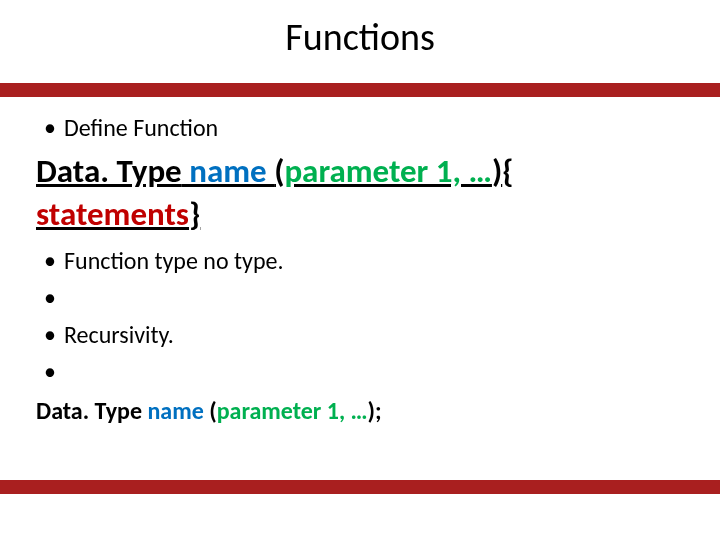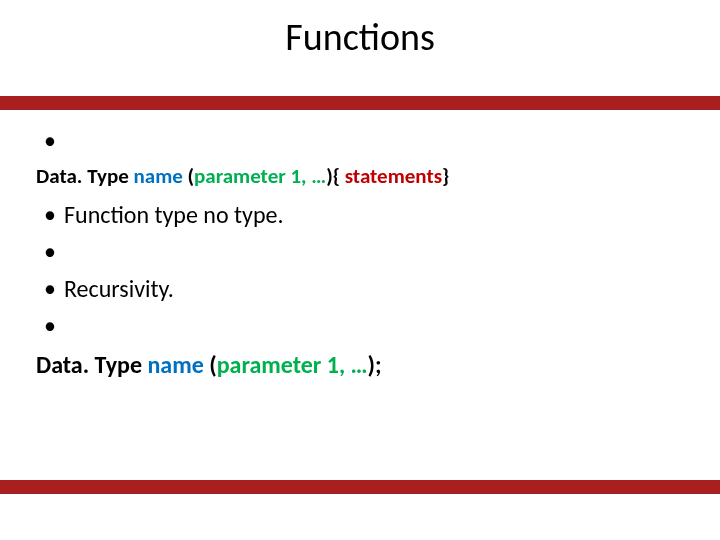--- a/index.html
+++ b/index.html
@@ -1,43 +1,44 @@
 <!DOCTYPE html>
 <html><head>
 <meta charset="utf-8">
 <style>
   * { margin: 0; padding: 0; box-sizing: border-box; }
   html, body { width: 720px; height: 540px; font-family: Calibri, Arial, sans-serif; background: #fff; color: #000; }
   .slide { width: 720px; height: 540px; position: relative; padding: 0; }
-  .title { text-align: center; font-size: 38px; font-weight: 400; padding-top: 14px; padding-bottom: 36px; }
+  .title { text-align: center; font-size: 38px; font-weight: 400; padding-top: 14px; padding-bottom: 23px; }
   .bar { height: 14px; background: #a91f1f; width: 100%; }
   .content { padding: 16px 36px 0 36px; }
   .bullet-row { display: flex; align-items: baseline; font-size: 24px; font-weight: 400; margin-bottom: 8px; }
   .bullet-dot { width: 28px; flex-shrink: 0; display: inline-flex; justify-content: center; }
-  .syntax-line { font-size: 21px; font-weight: 700; margin: 6px 0 10px 0; line-height: 1.3; }
+  .syntax-line { font-size: 33px; font-weight: 700; margin: 6px 0 10px 0; line-height: 1.3; text-decoration: underline; }
   .syntax-line2 { font-size: 24px; font-weight: 700; margin-left: 0; line-height: 1.4; }
   .c-black { color: #000; }
   .c-blue { color: #0070c0; }
   .c-green { color: #00b050; }
   .c-red { color: #c00000; }
   .bottom-spacer { position: absolute; bottom: 46px; left: 0; right: 0; }
 </style>
 </head>
 <body>
 
 <div class="slide">
 
   <div class="title">Functions</div>
 
   <div class="bar"></div>
 
   <div class="content">
 
     <div class="bullet-row">
       <span class="bullet-dot">•</span>
+      <span>Define Function</span>
     </div>
 
     <div class="syntax-line">
       <span class="c-black">Data. Type</span><span class="c-blue"> name </span><span class="c-black">(</span><span class="c-green">parameter 1, …</span><span class="c-black">)</span><span class="c-black">{</span><span class="c-red"> statements</span><span class="c-black">}</span>
     </div>
 
     <div class="bullet-row">
       <span class="bullet-dot">•</span>
       <span>Function type no type.</span>
     </div>

